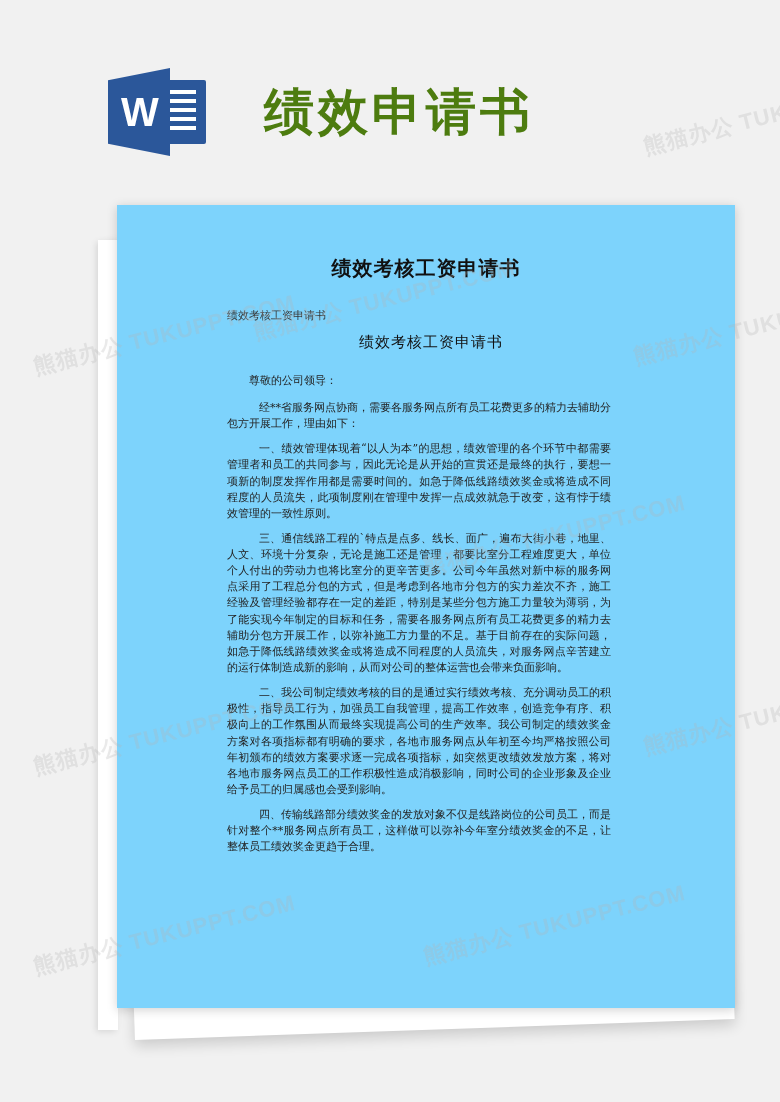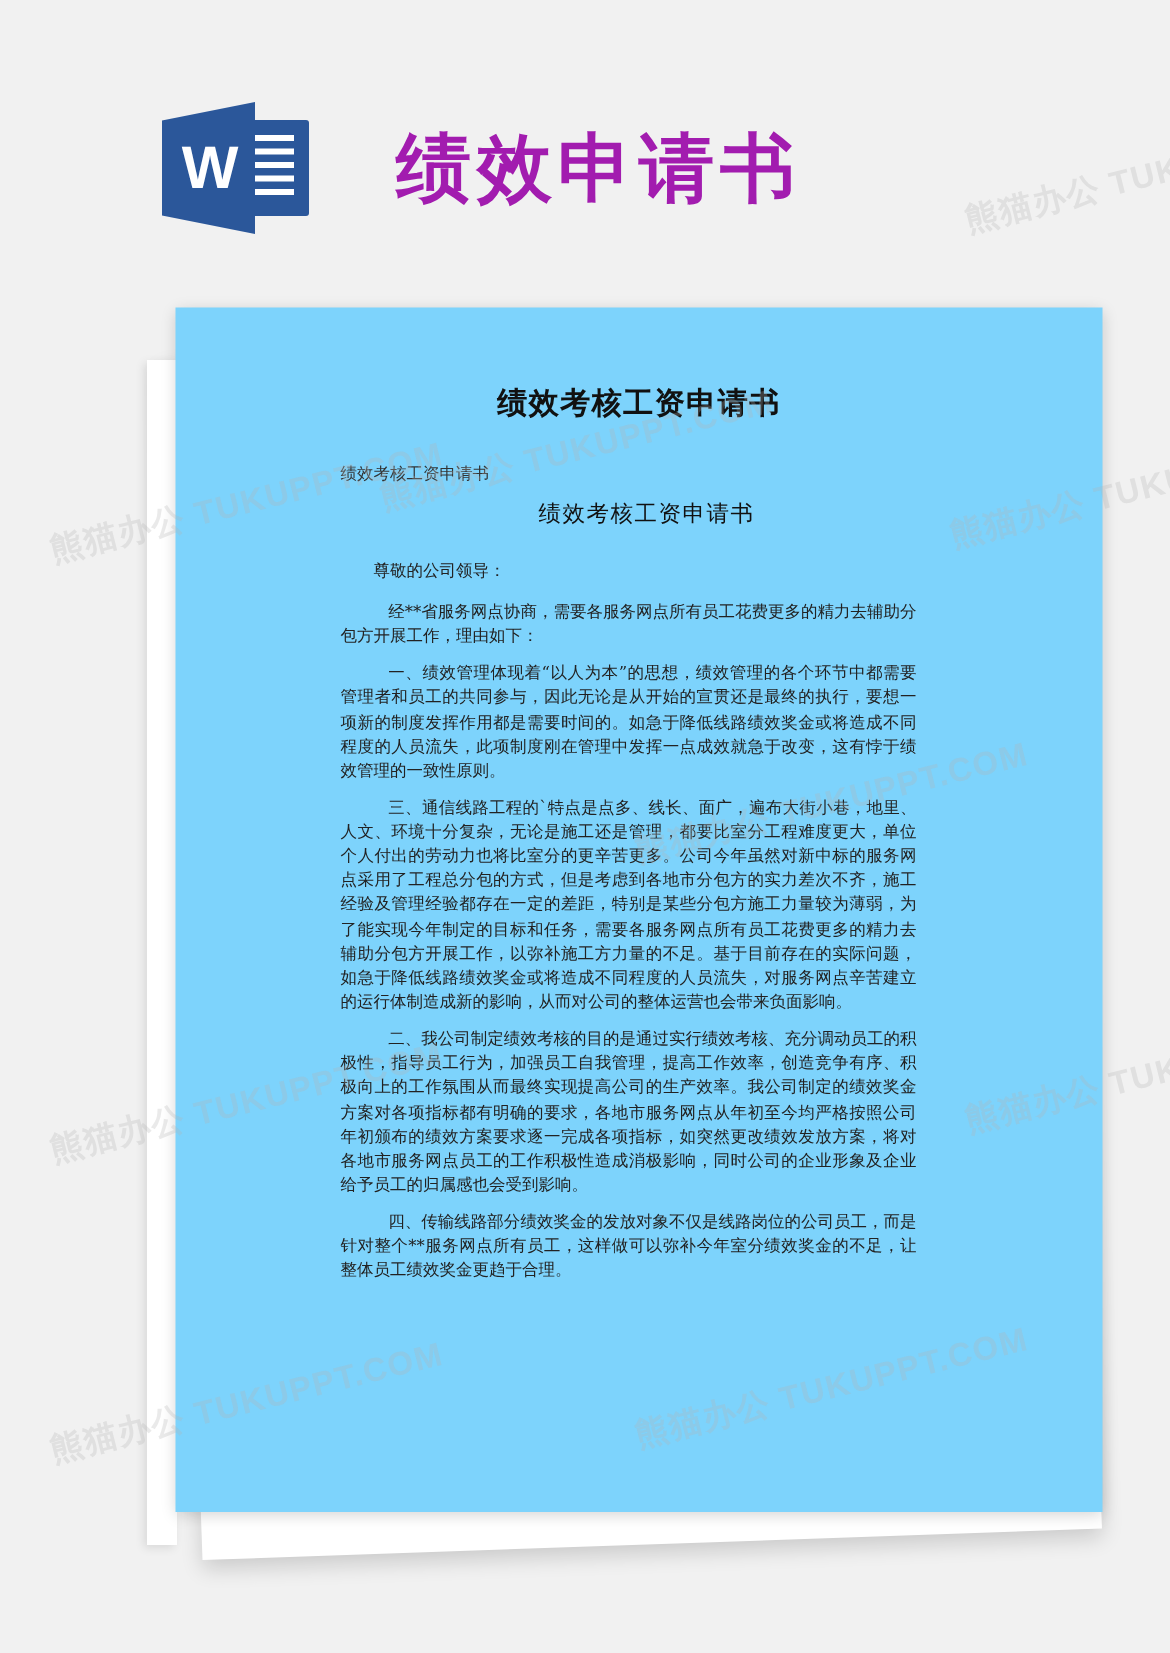--- a/index.html
+++ b/index.html
@@ -27,21 +27,21 @@
     clip-path: polygon(0 14%, 100% 0, 100% 100%, 0 86%);
     display: flex; align-items: center; justify-content: center;
   }
   .word-logo .cover span {
     color: #fff; font-family: "Liberation Sans", sans-serif; font-weight: bold;
     font-size: 40px; margin-left: 2px;
   }
   .header-title {
     margin-left: 56px;
     font-family: "DejaVu Serif", serif;
-    font-size: 50px; font-weight: bold; color: #a21caf; letter-spacing: 4px;
+    font-size: 50px; font-weight: bold; color: #4d7c0f; letter-spacing: 4px;
   }
 
   .page-back2 {
     position: absolute; left: 135px; top: 240px; width: 600px; height: 800px;
     background: #fff;
     transform: rotate(-2deg); transform-origin: bottom left;
     box-shadow: 0 6px 14px rgba(0,0,0,0.16);
   }
   .page-back1 {
     position: absolute; left: 98px; top: 240px; width: 20px; height: 790px;

